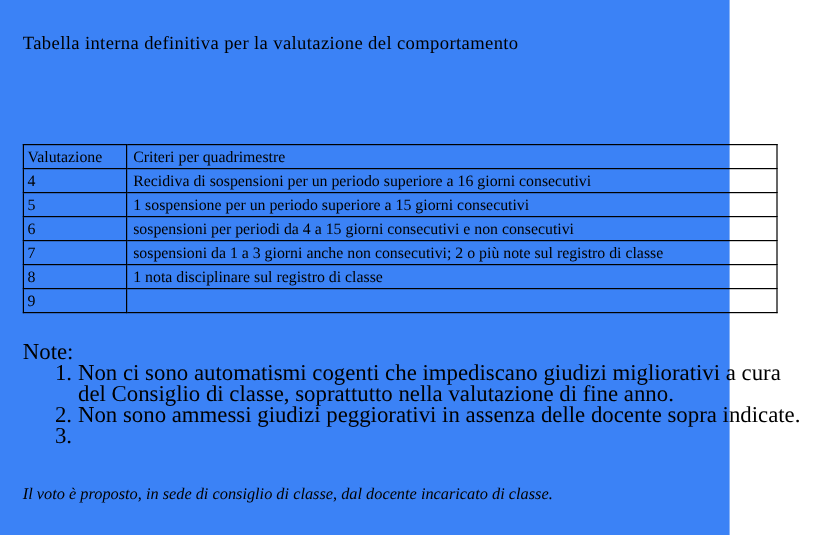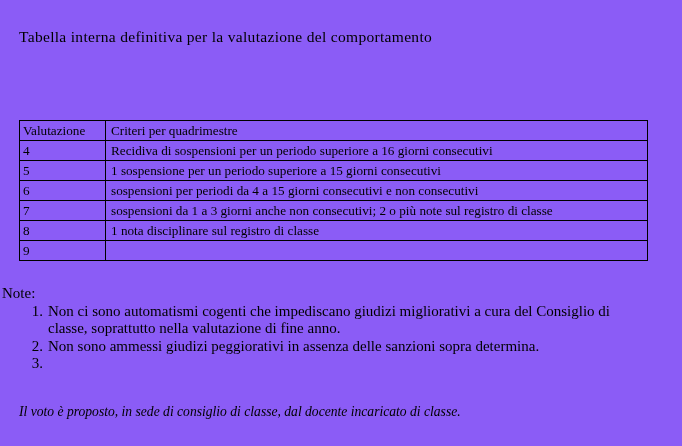--- a/index.html
+++ b/index.html
@@ -10,23 +10,23 @@
   body {
     width: 682px;
     height: 446px;
     overflow: hidden;
     font-family: "Liberation Serif", "DejaVu Serif", serif;
     color: #000000;
     -webkit-font-smoothing: antialiased;
   }
   .page {
     position: relative;
-    width: 682px;
+    width: 608px;
     height: 446px;
-    background: #8b5cf6;
+    background: #3b82f6;
   }
 
   
   .doc-title {
     position: absolute;
     left: 19px;
     top: 27px;
     font-size: 15.5px;
     line-height: 19px;
     white-space: nowrap;
@@ -63,24 +63,24 @@
   }
   .grade-table td.crit-cell,
   .grade-table th.crit-cell {
     padding-left: 5px;
     margin-top: 17px;
   }
 
   
   .notes-block {
     position: absolute;
-    left: 2px;
+    left: 19px;
     top: 285px;
     width: 650px;
-    font-size: 15px;
+    font-size: 19px;
     line-height: 17.5px;
   }
   .notes-label {
     margin: 0;
   }
   .notes-list {
     list-style: none;
     margin: 0;
     padding: 0;
   }
@@ -154,21 +154,21 @@
 
   <div class="notes-block">
     <p class="notes-label">Note:</p>
     <ol class="notes-list">
       <li>
         <span class="note-num">1.</span>
         <span class="note-text">Non ci sono automatismi cogenti che impediscano giudizi migliorativi a cura del Consiglio di classe, soprattutto nella valutazione di fine anno.</span>
       </li>
       <li>
         <span class="note-num">2.</span>
-        <span class="note-text">Non sono ammessi giudizi peggiorativi in assenza delle sanzioni sopra determina.</span>
+        <span class="note-text">Non sono ammessi giudizi peggiorativi in assenza delle docente sopra indicate.</span>
       </li>
       <li>
         <span class="note-num">3.</span>
       </li>
     </ol>
   </div>
 
   <div class="closing-line">Il voto è proposto, in sede di consiglio di classe, dal docente incaricato di classe.</div>
 
 </div>

